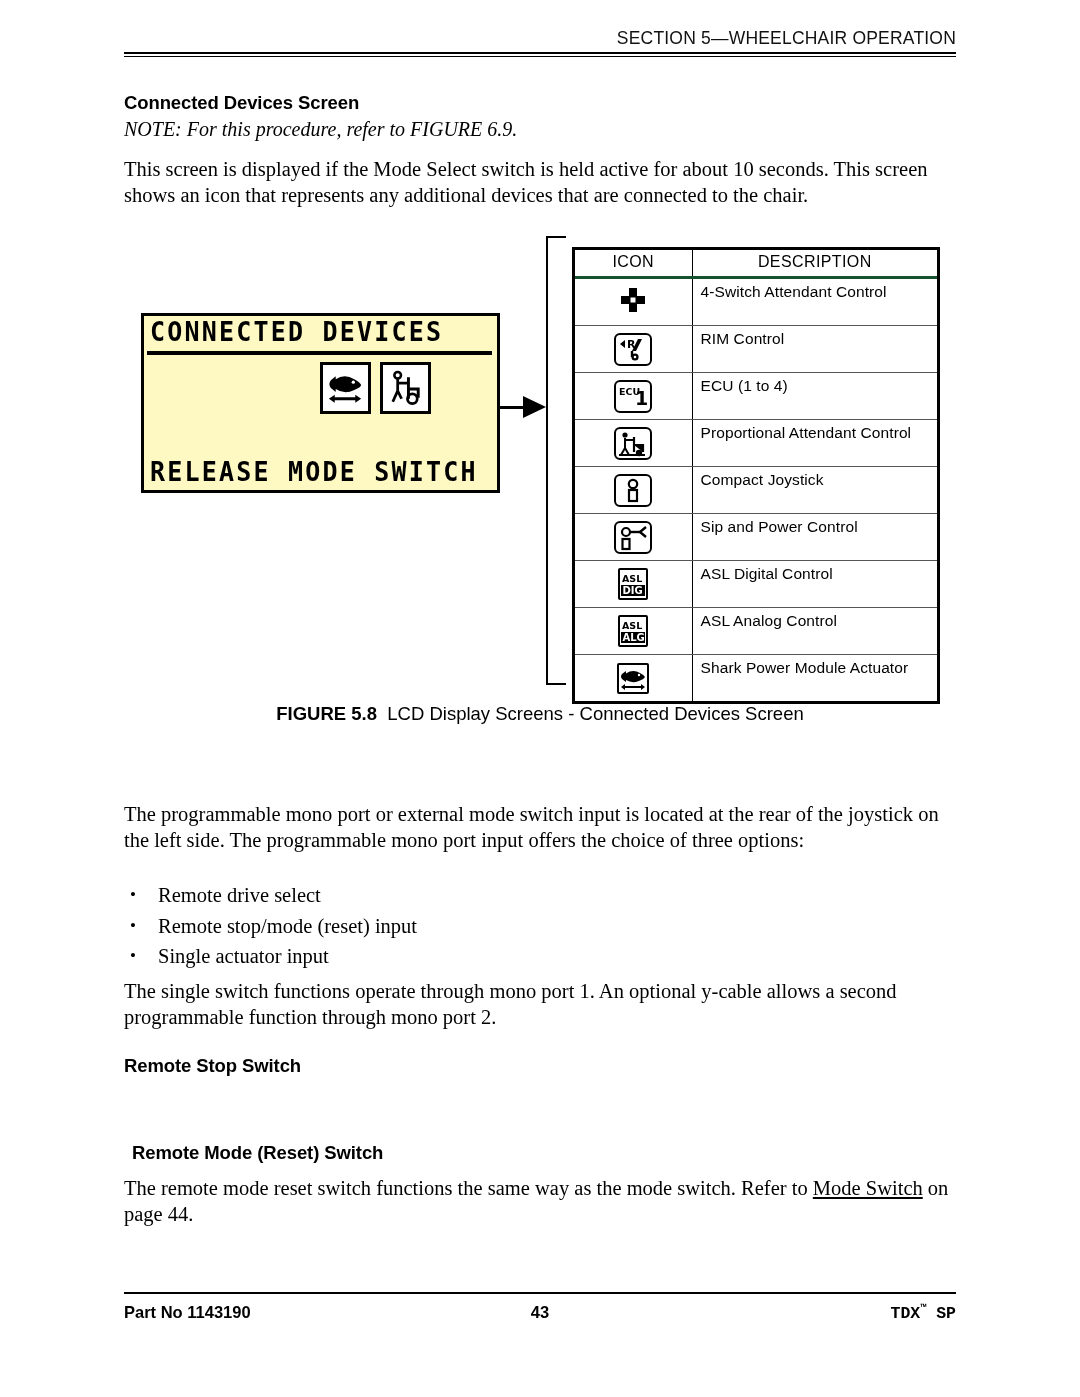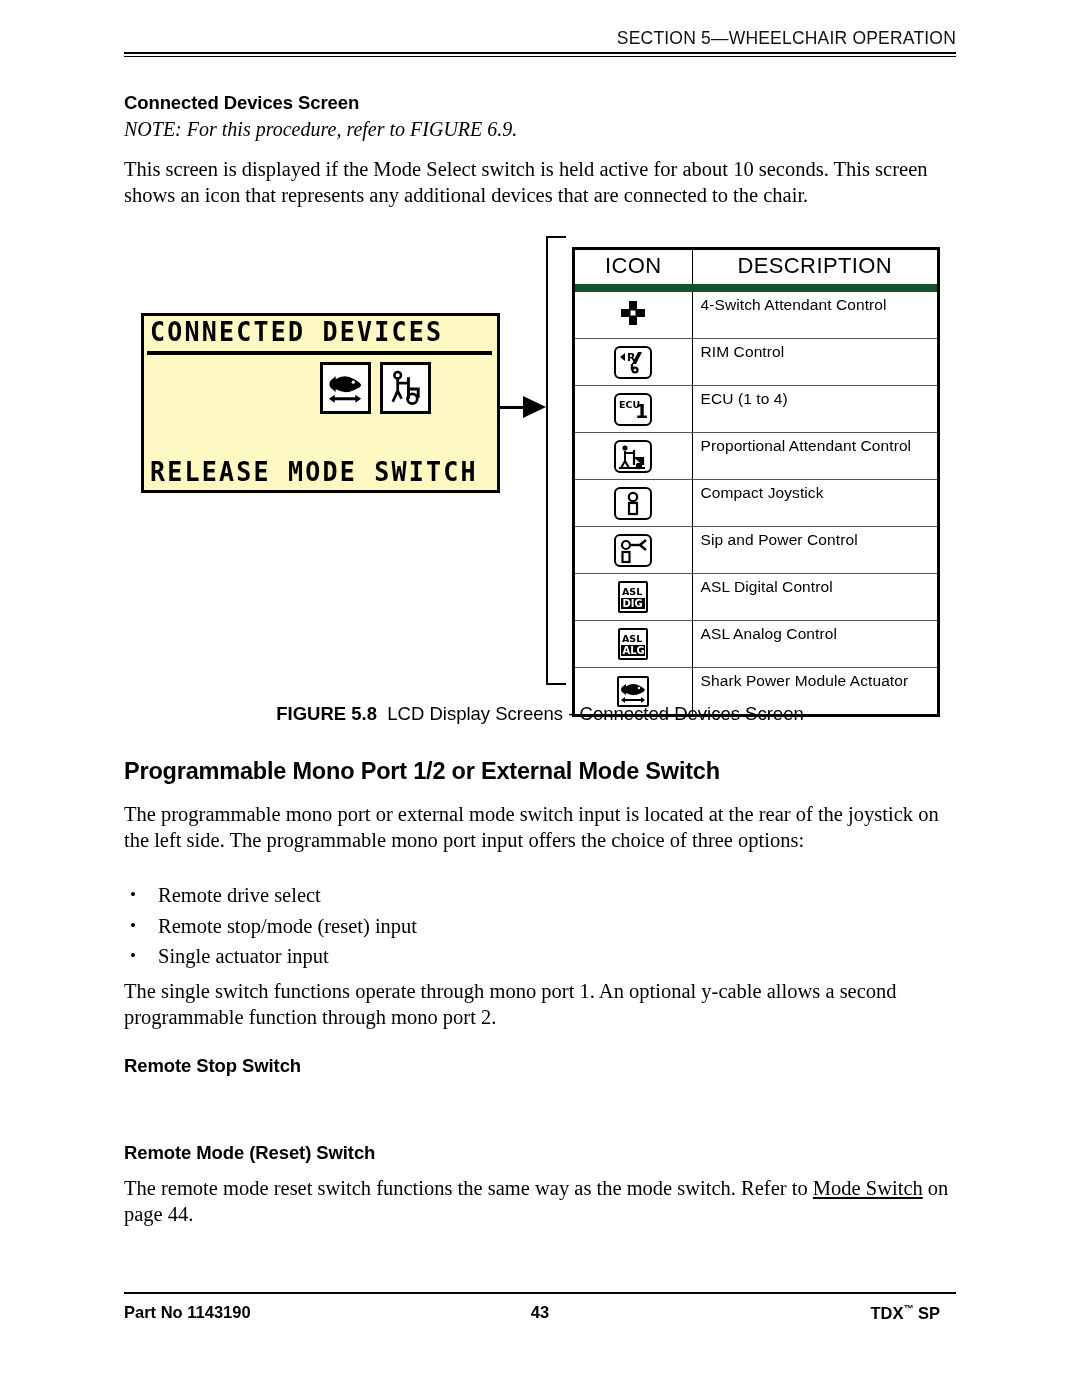--- a/index.html
+++ b/index.html
@@ -186,26 +186,26 @@
   .dev-table table {
     border-collapse: collapse;
     width: 100%;
     table-layout: fixed;
   }
   .dev-table col.c-icon { width: 117px; }
   .dev-table col.c-desc { width: auto; }
   .dev-table th {
     font-family: "Liberation Sans", sans-serif;
     font-weight: normal;
-    font-size: 22px;
+    font-size: 16px;
     letter-spacing: 0.4px;
     padding: 3px 0 5px 0;
     text-align: center;
     border-right: 1.6px solid #000;
-    border-bottom: 8px solid #14532d;
+    border-bottom: 3px solid #14532d;
   }
   .dev-table th:last-child { border-right: none; }
   .dev-table td {
     border-right: 1.6px solid #000;
     border-bottom: 1.6px solid #555;
     vertical-align: top;
     height: 42px;
   }
   .dev-table td:last-child { border-right: none; }
   .dev-table tr:last-child td { border-bottom: none; }
@@ -262,21 +262,21 @@
     position: absolute;
     left: 124px; top: 1303px;
     width: 832px;
     font-family: "Liberation Sans", sans-serif;
     font-weight: bold;
     font-size: 16.5px;
     color: #000;
   }
   .footer-left  { position: absolute; left: 0; }
   .footer-mid   { position: absolute; left: 0; width: 832px; text-align: center; }
-  .footer-right { position: absolute; right: 16px; }
+  .footer-right { position: absolute; right: 0; font-family: Liberation Mono, monospace; }
   .tm { font-size: 10px; vertical-align: super; }
 </style>
 </head>
 <body>
 
 <div class="page">
 
   <div class="header-band">
     <div class="header-title">SECTION 5—WHEELCHAIR OPERATION</div>
     <div class="header-rule"></div>
@@ -466,42 +466,41 @@
         </tr>
 
       </tbody>
     </table>
   </div>
 
   <div class="fig-caption">
     <span class="fig-label">FIGURE 5.8</span>&nbsp;&nbsp;<span>LCD Display Screens - Connected Devices Screen</span>
   </div>
 
-  <div class="h-section" style="left:124px; top:758px;">Programmable Mono Port 1/2 or External Mode Switch</div>
 
   <div class="para" style="left:124px; top:802px; width:840px;">The programmable mono port or external mode switch input is located at the rear of the joystick on the left side. The programmable mono port input offers the choice of three options:</div>
 
   <div class="bullet-row" style="left:130px; top:880px; width:820px;">
     <div>
       <span class="b-dot">•</span><span>Remote drive select</span>
     </div>
     <div>
       <span class="b-dot">•</span><span>Remote stop/mode (reset) input</span>
     </div>
     <div>
       <span class="b-dot">•</span><span>Single actuator input</span>
     </div>
   </div>
 
   <div class="para" style="left:124px; top:979px; width:840px;">The single switch functions operate through mono port 1. An optional y-cable allows a second programmable function through mono port 2.</div>
 
   <div class="h-sub" style="left:124px; top:1055px;">Remote Stop Switch</div>
 
 
-  <div class="h-sub" style="left:124px; top:1142px;">Remote Mode (Reset) Switch</div>
+  <div class="h-sub" style="left:132px; top:1142px;">Remote Mode (Reset) Switch</div>
 
   <div class="para" style="left:124px; top:1176px; width:840px;"><span>The remote mode reset switch functions the same way as the mode switch. Refer to </span><a class="xref" href="#" style="color:#000;">Mode Switch</a><span> on page 44.</span></div>
 
   <div class="footer-rule"></div>
   <div class="footer-row">
     <span class="footer-left">Part No 1143190</span>
     <span class="footer-mid">43</span>
     <span class="footer-right"><span>TDX</span><span class="tm">™</span>&nbsp;<span>SP</span></span>
   </div>
 

